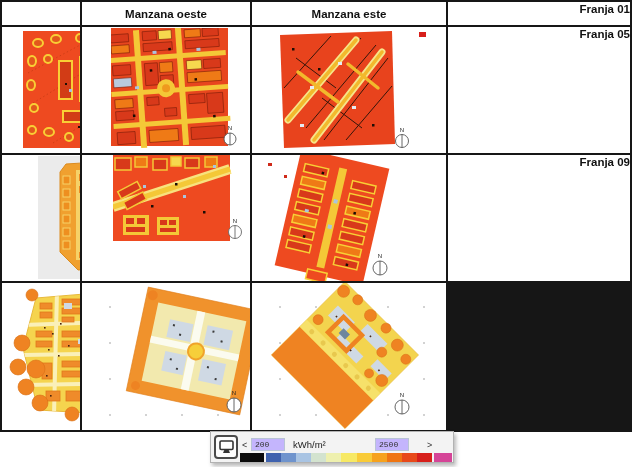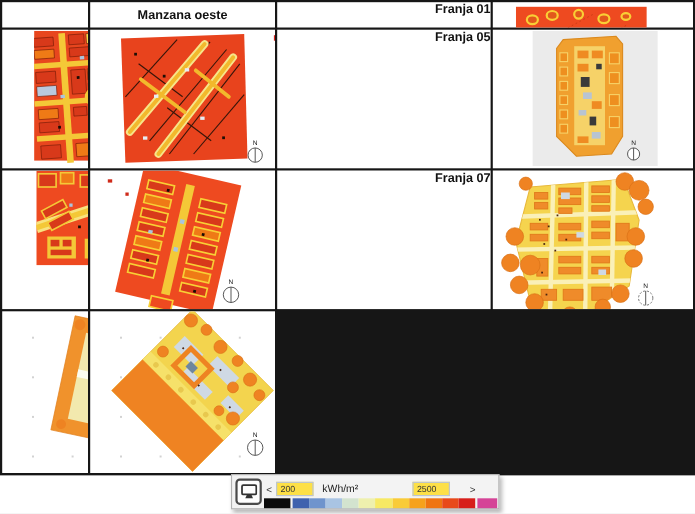--- a/index.html
+++ b/index.html
@@ -15,41 +15,44 @@
   .dotbg{background-image:radial-gradient(#d2d2d2 1px,transparent 1.3px);background-size:36px 36px;background-position:10px 6px;}
   
   .legend{position:absolute;left:210px;top:431px;width:244px;height:32px;box-sizing:border-box;
           background:#f3f3f3;border:1px solid #b2b2b2;box-shadow:2px 3px 4px rgba(0,0,0,.28);}
   .legend *{position:absolute;box-sizing:border-box;}
   .monitor-btn{left:3px;top:3px;width:24px;height:24px;border:2px solid #4a4a4a;border-radius:4px;
                background:#fdfdfd;display:flex;align-items:center;justify-content:center;cursor:pointer;}
   .nav-btn{font-size:9px;color:#333;line-height:12px;top:7px;background:none;border:none;padding:0;
            font-family:inherit;cursor:pointer;}
   .nav-prev{left:31px;} .nav-next{left:216px;}
-  .val-input{width:34px;height:13px;top:6px;font-size:8px;border:1px solid #b9c4d6;background:#fde047;
-             padding:0 3px;font-family:Liberation Sans, sans-serif;color:#333;}
+  .val-input{width:34px;height:13px;top:6px;font-size:8px;border:1px solid #b9c4d6;background:#c4b5fd;
+             padding:0 3px;font-family:Liberation Mono, monospace;color:#333;}
   .val-min{left:40px;} .val-max{left:164px;}
   .unit{left:82px;top:7px;font-size:9.5px;color:#222;}
   .ramp-black{left:29px;top:21px;width:24px;height:9px;}
   .ramp{left:55px;top:21px;width:166px;height:9px;display:flex;}
   .ramp .ramp-seg{position:static;flex:1;height:9px;}
   .ramp-magenta{left:223px;top:21px;width:18px;height:9px;}
   .narrow-txt{font-size:6px;fill:#222;font-family:"Liberation Sans",sans-serif;}
 </style>
 </head>
 <body>
 
 <div class="page">
   <div class="grid">
 
     <div class="cell hcell">
         <span></span>
       </div>
     <div class="cell hcell">
         <span>Manzana oeste</span>
+      </div>
+    <div class="cell hcell">
+        <span>Manzana este</span>
       </div>
 
     <div class="cell rlabel"><span>Franja 01</span></div>
 
     <div class="cell">
       <svg class="map-svg" style="left:21px;top:4px" width="119" height="117" viewBox="0 0 119 117">
         <rect width="119" height="117" fill="#ee4a20"></rect>
         <path d="M5 42 L72 6 M10 72 L102 16 M30 112 L112 62 M60 114 L116 84" stroke="#c03a12" stroke-width="0.7" stroke-dasharray="1.5 2.5" fill="none"></path>
         <g fill="#e2581c" stroke="#f9cf35" stroke-width="2">
           <ellipse cx="15" cy="12" rx="5" ry="4"></ellipse>
@@ -328,21 +331,21 @@
             </g>
         </g>
         <g transform="translate(128,113)">
           <text class="narrow-txt" x="0" y="-10" text-anchor="middle">N</text>
           <circle r="7" fill="#fff" stroke="#555" stroke-width="0.9"></circle>
           <line y1="-7" y2="7" stroke="#555" stroke-width="0.9"></line>
         </g>
       </svg>
     </div>
 
-    <div class="cell rlabel"><span>Franja 07</span></div>
+    <div class="cell rlabel"><span>Franja 09</span></div>
 
     <div class="cell">
       <svg class="map-svg" style="left:0;top:0" width="168" height="147" viewBox="0 0 168 147">
         <defs>
             <clipPath id="clip7">
               <polygon points="34,15 119,8 133,45 124,105 86,130 36,127 21,65"></polygon>
             </clipPath>
           </defs>
         <polygon points="34,15 119,8 133,45 124,105 86,130 36,127 21,65" fill="#f5d44e" stroke="#e8b93c" stroke-width="1"></polygon>
         <g clip-path="url(#clip7)">

